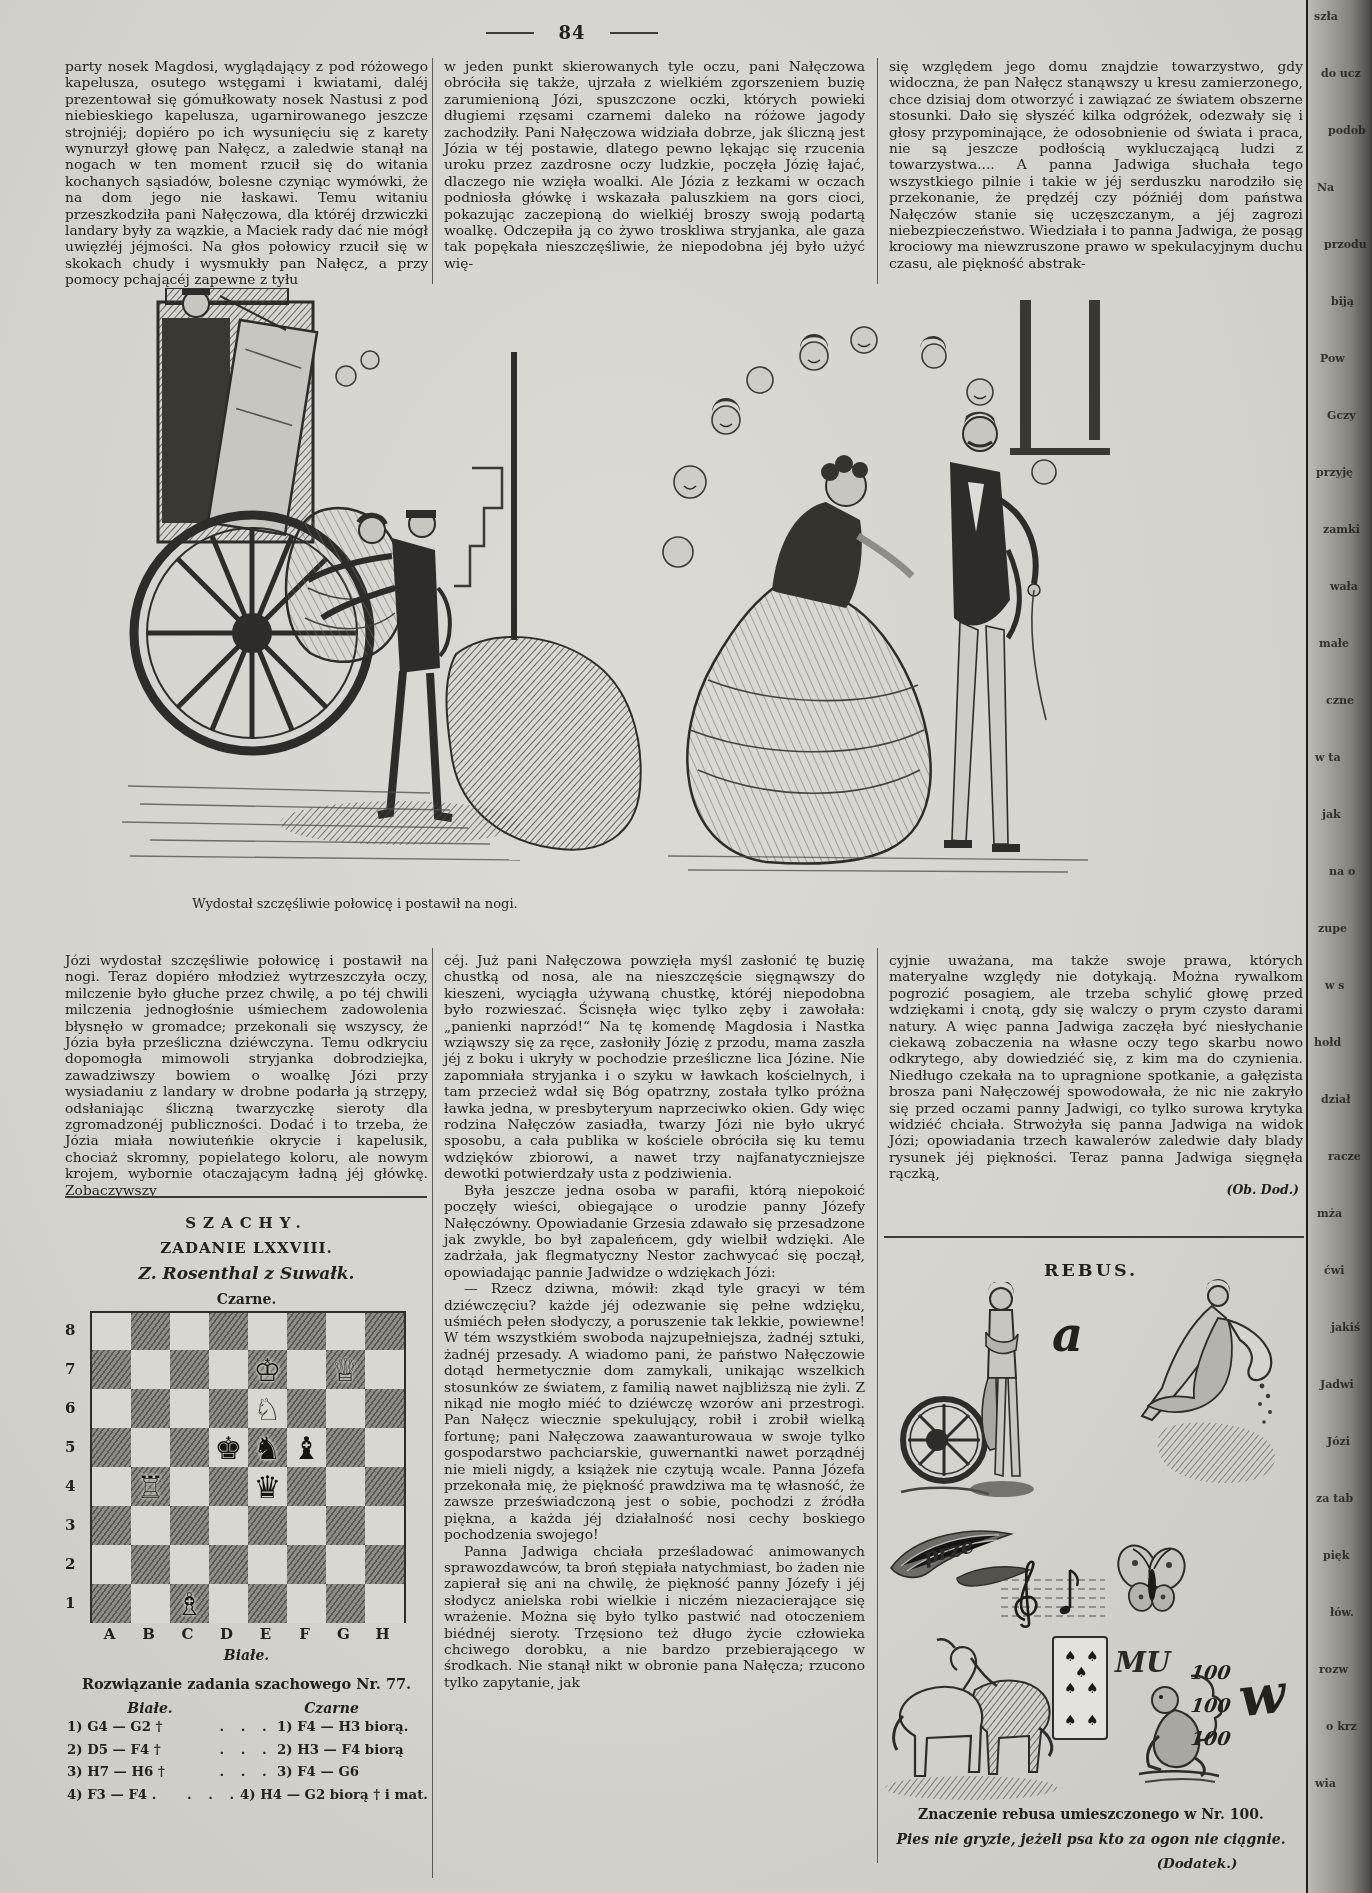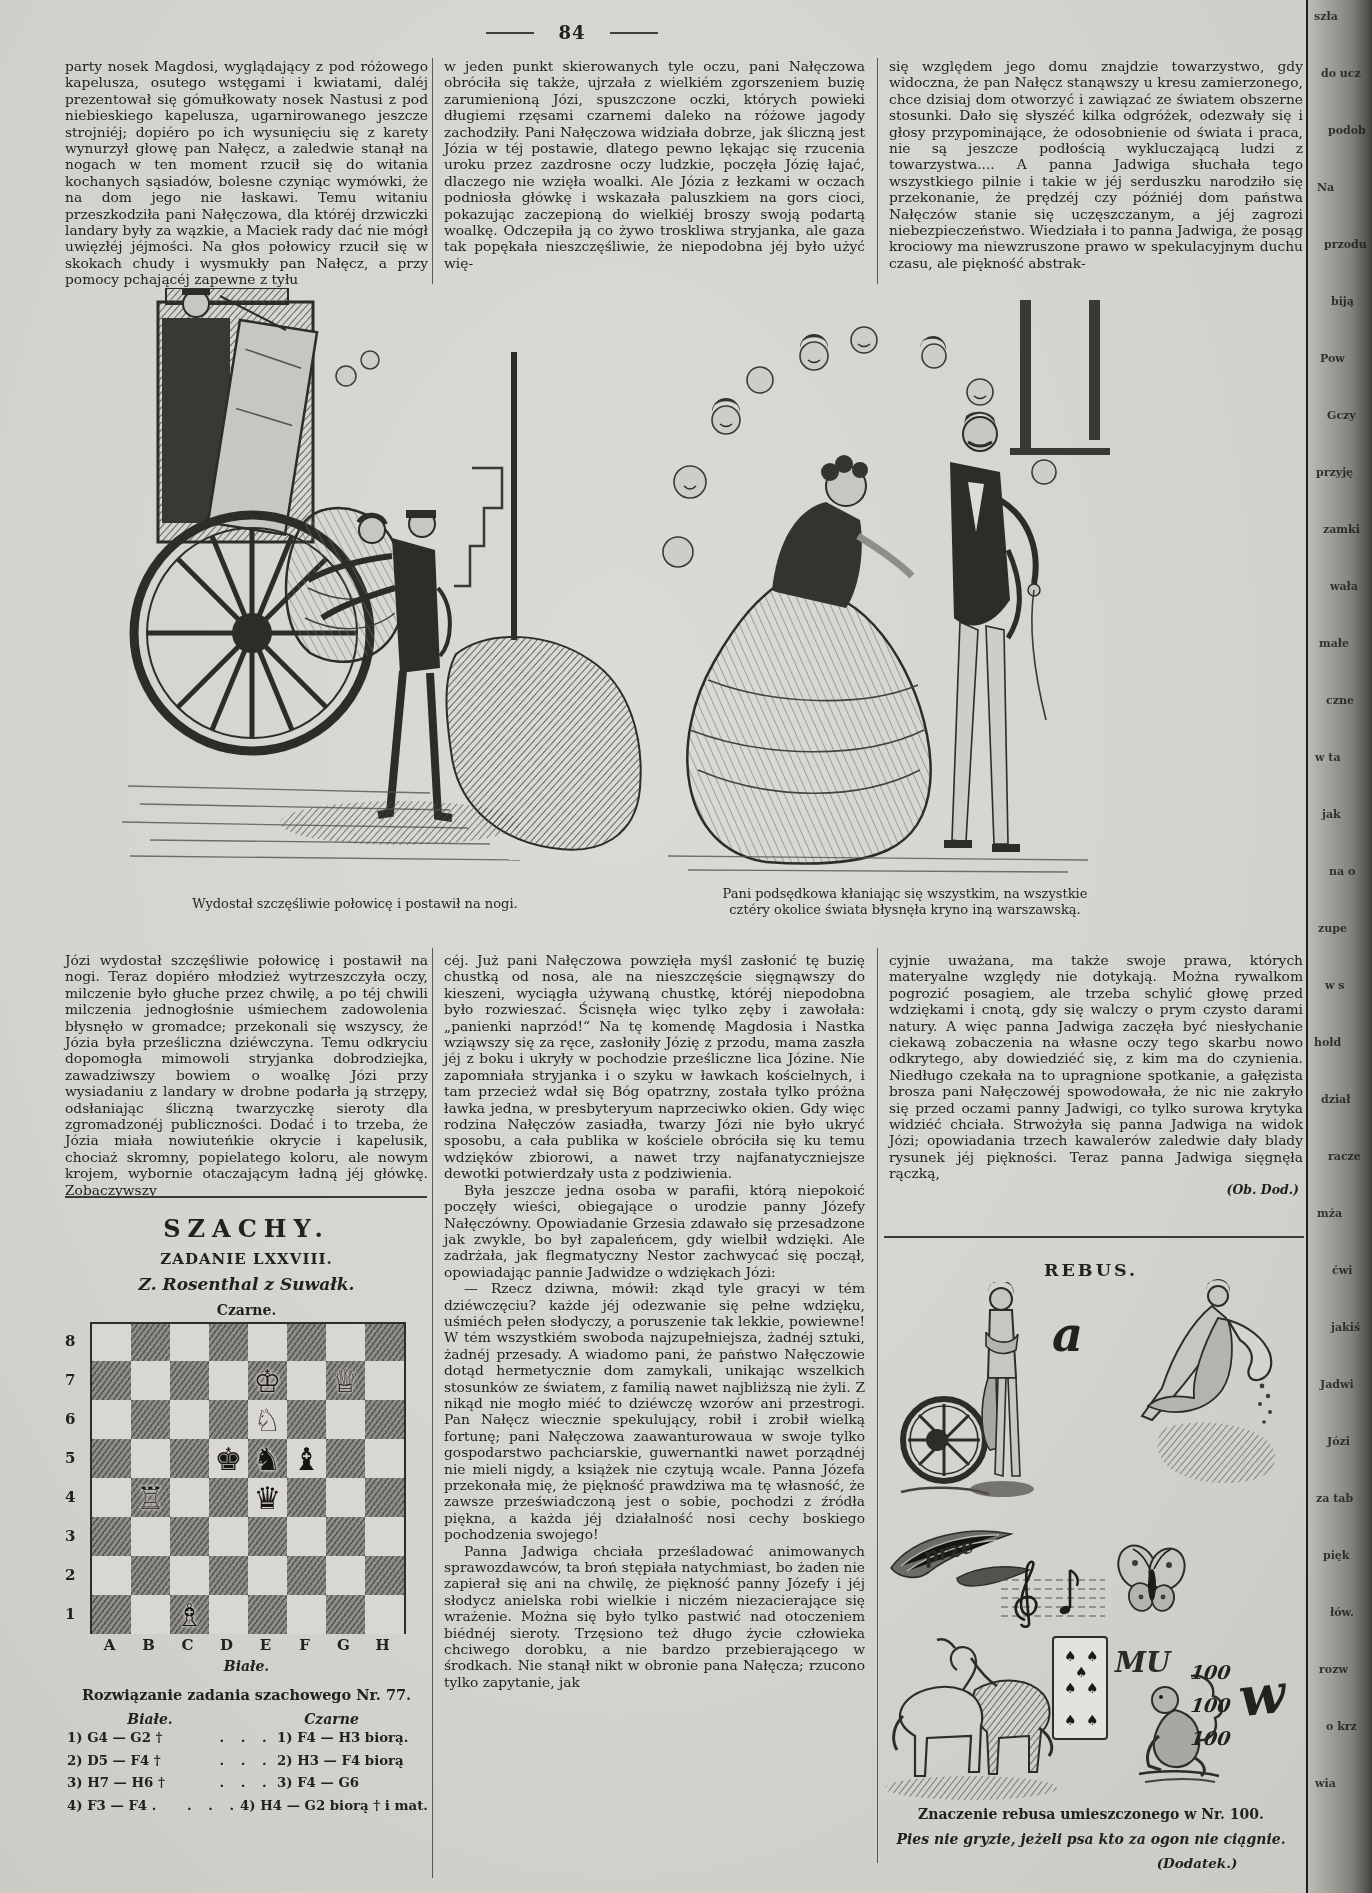--- a/index.html
+++ b/index.html
@@ -18,21 +18,21 @@
   .coltext p.indent { text-indent:20px; }
   .vrule { position:absolute; width:1px; background:#5a5854; }
   .hrule { position:absolute; height:2px; background:#3c3a36; }
   
   .caption { position:absolute; text-align:center; font-size:13px; line-height:16px; color:#27251f; }
   
   .illus { position:absolute; }
   .illus svg { display:block; }
   
   .chess { position:absolute; left:65px; top:1206px; width:363px; }
-  .chess .title { text-align:center; font-weight:bold; font-size:24px; letter-spacing:7px; margin-top:8px; }
+  .chess .title { text-align:center; font-weight:bold; font-size:15px; letter-spacing:7px; margin-top:8px; }
   .chess .subtitle { text-align:center; font-weight:bold; font-size:15px; letter-spacing:1px; margin-top:7px; }
   .chess .author { text-align:center; font-style:italic; font-weight:bold; font-size:17px; margin-top:6px; }
   .chess .statement { text-align:center; font-weight:bold; font-size:13.8px; line-height:17px; width:320px; margin:8px auto 0; }
   .chess .toplabel { width:338px; padding-left:25px; text-align:center; font-weight:bold; font-size:14px; margin-top:8px; box-sizing:border-box;}
   .boardwrap { margin-top:4px; }
   .board-row { display:flex; height:39px; }
   .rank-label { width:25px; font-weight:bold; font-size:15px; line-height:39px; }
   .sq { width:39px; height:39px; position:relative; }
   .sq.light { background:#d9d7d1; }
   .sq.dark  { background:repeating-linear-gradient(127deg,#5b5953 0 1.6px,#8f8d87 1.6px 4.4px); }
@@ -232,24 +232,20 @@
       <path d="M338,326 L346,544 L360,544 L356,330 z" fill="#cfcdc7" stroke="#2e2c28" stroke-width="1.6"></path>
       <path d="M296,540 h28 v8 h-28 z" fill="#2e2c28"></path>
         <path d="M344,544 h28 v8 h-28 z" fill="#2e2c28"></path>
 
       <g stroke="#55534e" stroke-width="1.3" opacity=".8">
         <line x1="20" y1="556" x2="440" y2="560"></line>
           <line x1="40" y1="570" x2="420" y2="572"></line>
       </g>
     </svg>
   </div>
-  <div class="caption" style="left:655px; top:886px; width:500px;">
-    <span>Pani podsędkowa kłaniając się wszystkim, na wszystkie</span><br>
-    <span>cztéry okolice świata błysnęła kryno iną warszawską.</span>
-  </div>
 
   <div class="coltext" style="left:65px; top:952px; width:363px;">
       <p>Józi wydostał szczęśliwie połowicę i postawił na nogi. Teraz dopiéro młodzież wytrzeszczyła oczy, milczenie było głuche przez chwilę, a po téj chwili milczenia jednogłośnie uśmiechem zadowolenia błysnęło w gromadce; przekonali się wszyscy, że Józia była prześliczna dziéwczyna. Temu odkryciu dopomogła mimowoli stryjanka dobrodziejka, zawadziwszy bowiem o woalkę Józi przy wysiadaniu z landary w drobne podarła ją strzępy, odsłaniając śliczną twarzyczkę sieroty dla zgromadzonéj publiczności. Dodać i to trzeba, że Józia miała nowiuteńkie okrycie i kapelusik, chociaż skromny, popielatego koloru, ale nowym krojem, wybornie otaczającym ładną jéj główkę. Zobaczywszy</p>
     </div>
   <div class="coltext" style="left:444px; top:952px; width:421px;" id="col2mid">
       <p>céj. Już pani Nałęczowa powzięła myśl zasłonić tę buzię chustką od nosa, ale na nieszczęście sięgnąwszy do kieszeni, wyciągła używaną chustkę, któréj niepodobna było rozwieszać. Ścisnęła więc tylko zęby i zawołała: „panienki naprzód!“ Na tę komendę Magdosia i Nastka wziąwszy się za ręce, zasłoniły Józię z przodu, mama zaszła jéj z boku i ukryły w pochodzie prześliczne lica Józine. Nie zapomniała stryjanka i o szyku w ławkach kościelnych, i tam przecież wdał się Bóg opatrzny, została tylko próżna ławka jedna, w presbyteryum naprzeciwko okien. Gdy więc rodzina Nałęczów zasiadła, twarzy Józi nie było ukryć sposobu, a cała publika w kościele obróciła się ku temu wdzięków zbiorowi, a nawet trzy najfanatyczniejsze dewotki potwierdzały usta z podziwienia.</p>
       <p class="indent">Była jeszcze jedna osoba w parafii, którą niepokoić poczęły wieści, obiegające o urodzie panny Józefy Nałęczówny. Opowiadanie Grzesia zdawało się przesadzone jak zwykle, bo był zapaleńcem, gdy wielbił wdzięki. Ale zadrżała, jak flegmatyczny Nestor zachwycać się począł, opowiadając pannie Jadwidze o wdziękach Józi:</p>
       <p class="indent">— Rzecz dziwna, mówił: zkąd tyle gracyi w tém dziéwczęciu? każde jéj odezwanie się pełne wdzięku, uśmiéch pełen słodyczy, a poruszenie tak lekkie, powiewne! W tém wszystkiém swoboda najzupełniejsza, żadnéj sztuki, żadnéj przesady. A wiadomo pani, że państwo Nałęczowie dotąd hermetycznie dom zamykali, unikając wszelkich stosunków ze światem, z familią nawet najbliższą nie żyli. Z nikąd nie mogło miéć to dziéwczę wzorów ani przestrogi. Pan Nałęcz wiecznie spekulujący, robił i zrobił wielką fortunę; pani Nałęczowa zaawanturowaua w swoje tylko gospodarstwo pachciarskie, guwernantki nawet porządnéj nie mieli nigdy, a książek nie czytują wcale. Panna Józefa przekonała mię, że piękność prawdziwa ma tę własność, że zawsze przeświadczoną jest o sobie, pochodzi z źródła piękna, a każda jéj działalność nosi cechy boskiego pochodzenia swojego!</p>
       <p class="indent">Panna Jadwiga chciała prześladować animowanych sprawozdawców, ta broń stępiała natychmiast, bo żaden nie zapierał się ani na chwilę, że piękność panny Józefy i jéj słodycz anielska robi wielkie i niczém niezacierające się wrażenie. Można się było tylko pastwić nad otoczeniem biédnéj sieroty. Trzęsiono też długo życie człowieka chciwego dorobku, a nie bardzo przebierającego w środkach. Nie stanął nikt w obronie pana Nałęcza; rzucono tylko zapytanie, jak</p>
     </div>
@@ -607,21 +603,21 @@
       <span style="top: 694px; left: 18px;">czne</span>
       <span style="top: 751px; left: 7px;">w ta</span>
       <span style="top: 808px; left: 14px;">jak</span>
       <span style="top: 865px; left: 21px;">na o</span>
       <span style="top: 922px; left: 10px;">zupe</span>
       <span style="top: 979px; left: 17px;">w s</span>
       <span style="top: 1036px; left: 6px;">hołd</span>
       <span style="top: 1093px; left: 13px;">dział</span>
       <span style="top: 1150px; left: 20px;">racze</span>
       <span style="top: 1207px; left: 9px;">mża</span>
-      <span style="top: 1264px; left: 24px;">ćwi</span>
+      <span style="top: 1264px; left: 16px;">ćwi</span>
       <span style="top: 1321px; left: 23px;">jakiś</span>
       <span style="top: 1378px; left: 12px;">Jadwi</span>
       <span style="top: 1435px; left: 19px;">Józi</span>
       <span style="top: 1492px; left: 8px;">za tab</span>
       <span style="top: 1549px; left: 15px;">pięk</span>
       <span style="top: 1606px; left: 22px;">łów.</span>
       <span style="top: 1663px; left: 11px;">rozw</span>
       <span style="top: 1720px; left: 18px;">o krz</span>
       <span style="top: 1777px; left: 7px;">wia</span>
     </div>

